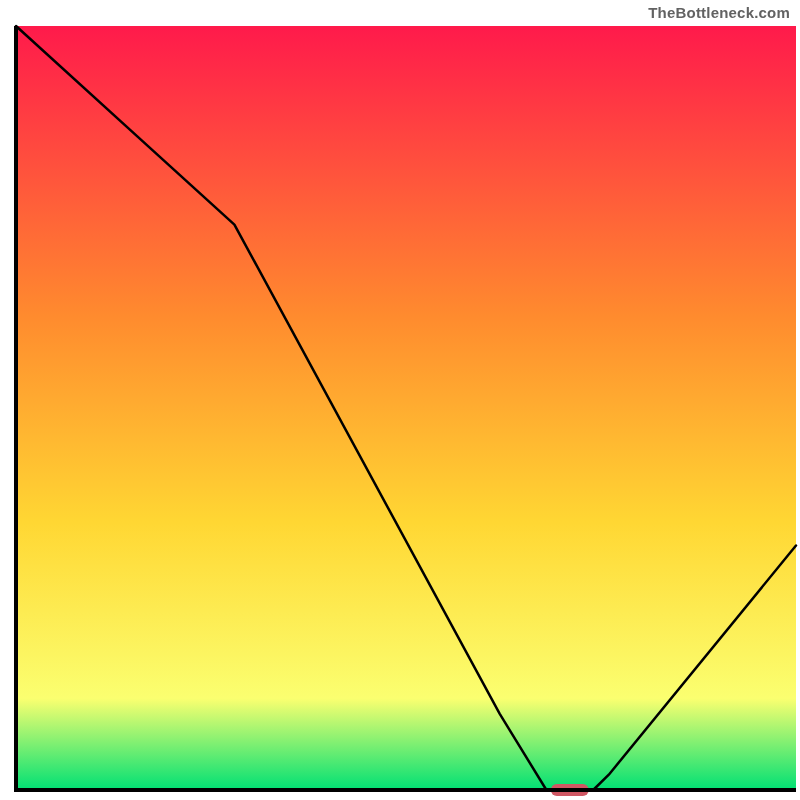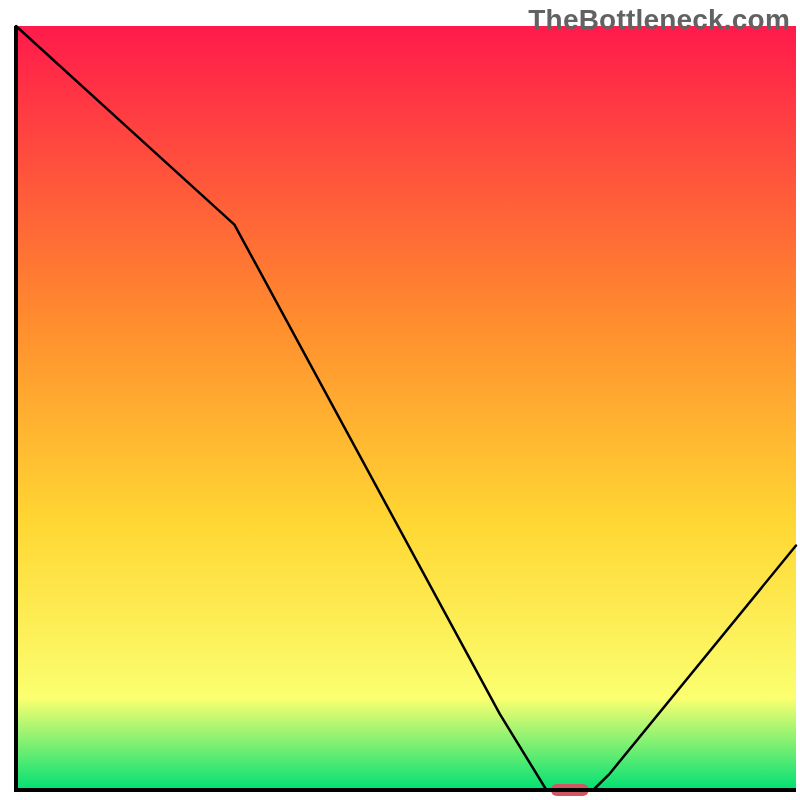--- a/index.html
+++ b/index.html
@@ -12,21 +12,21 @@
   }
   .container {
     position: relative;
     width: 800px;
     height: 800px;
   }
   .watermark {
     position: absolute;
     top: 4px;
     right: 10px;
-    font-size: 28px;
+    font-size: 15px;
     font-weight: 600;
     color: #626262;
     letter-spacing: 0.2px;
     z-index: 10;
   }
   svg.chart {
     position: absolute;
     left: 0;
     top: 0;
   }

